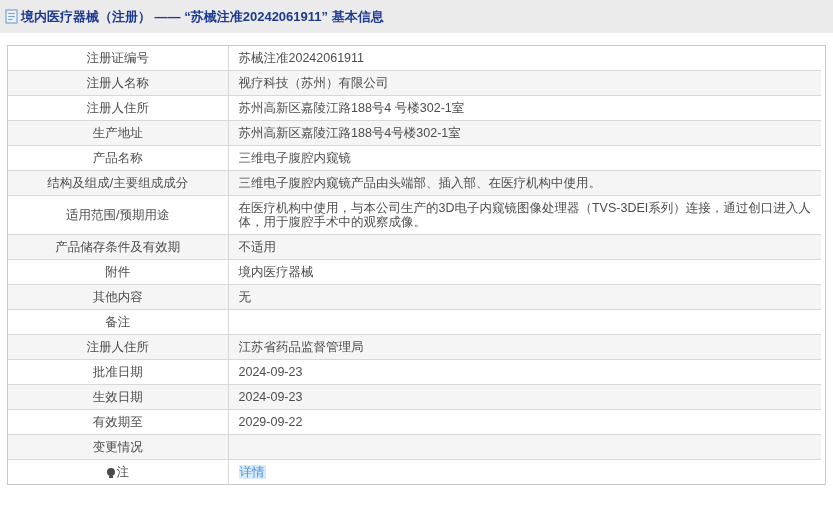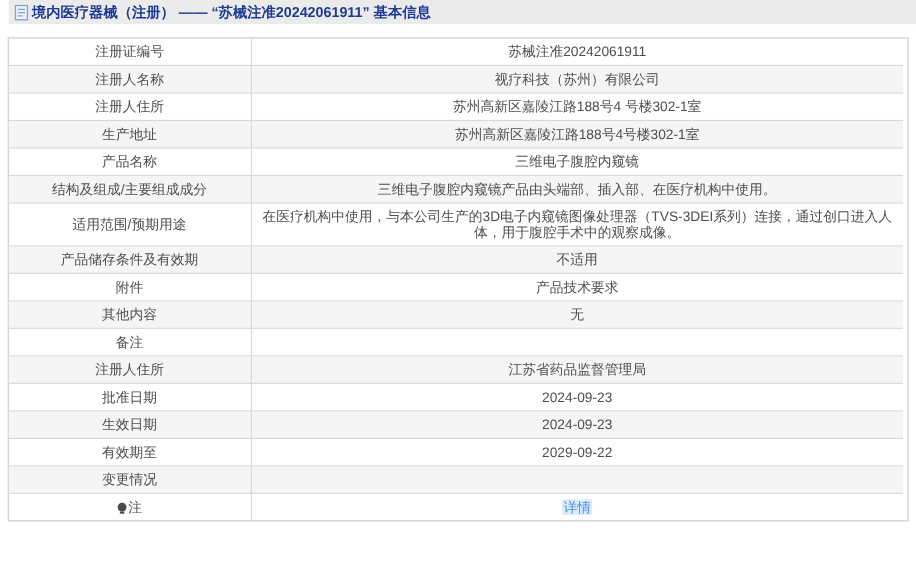--- a/index.html
+++ b/index.html
@@ -14,26 +14,25 @@
   }
   *{box-sizing:border-box;margin:0;padding:0;}
   html,body{width:833px;height:514px;overflow:hidden;}
   body{
     background:#fff;
     font-family:"Liberation Sans","DejaVu Sans",sans-serif;
     font-size:12.5px;
     color:var(--text);
   }
   .title-bar{
-    height:22px;
+    height:33px;
     background:var(--title-bar-bg);
     display:flex;
     align-items:center;
     padding-left:5px;
-    margin-left:8px;
   }
   .doc-icon{
     display:inline-block;
     width:13px;height:15px;
     margin-right:3px;
     flex:0 0 auto;
   }
   .page-title{
     color:var(--title-text);
     font-weight:bold;
@@ -60,21 +59,21 @@
   }
   tr td:first-child{border-left:none;}
   tr td:last-child{border-right:none;}
   tr:first-child td{border-top:none;}
   tr:last-child td{border-bottom:none;}
   td.label-cell{
     width:220px;
     text-align:center;
     white-space:nowrap;
   }
-  td.value-cell{text-align:center;}
+  td.value-cell{text-align:left;}
   tr.alt td{background:var(--row-alt);}
   a.detail-link{
     color:var(--link);
     background:var(--link-hl);
     text-decoration:none;
     padding:0 1px;
   }
   .note-icon{
     display:inline-block;
     width:8px;height:8px;
@@ -138,21 +137,21 @@
         <tr>
           <td class="label-cell">适用范围/预期用途</td>
           <td class="value-cell">在医疗机构中使用，与本公司生产的3D电子内窥镜图像处理器（TVS-3DEI系列）连接，通过创口进入人体，用于腹腔手术中的观察成像。</td>
         </tr>
         <tr class="alt">
           <td class="label-cell">产品储存条件及有效期</td>
           <td class="value-cell">不适用</td>
         </tr>
         <tr>
           <td class="label-cell">附件</td>
-          <td class="value-cell">产品技术要求</td>
+          <td class="value-cell">境内医疗器械</td>
         </tr>
         <tr class="alt">
           <td class="label-cell">其他内容</td>
           <td class="value-cell">无</td>
         </tr>
         <tr>
           <td class="label-cell">备注</td>
           <td class="value-cell"></td>
         </tr>
         <tr class="alt">

